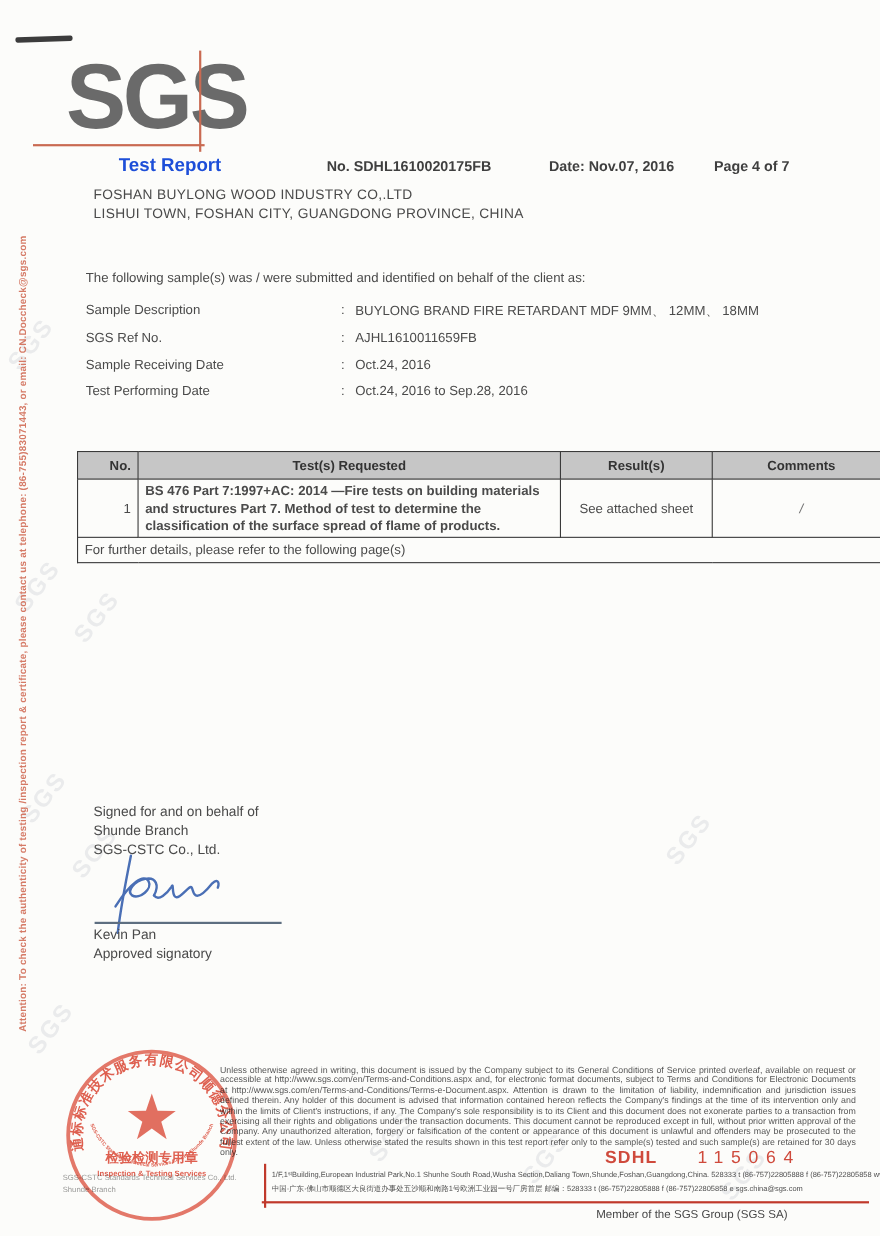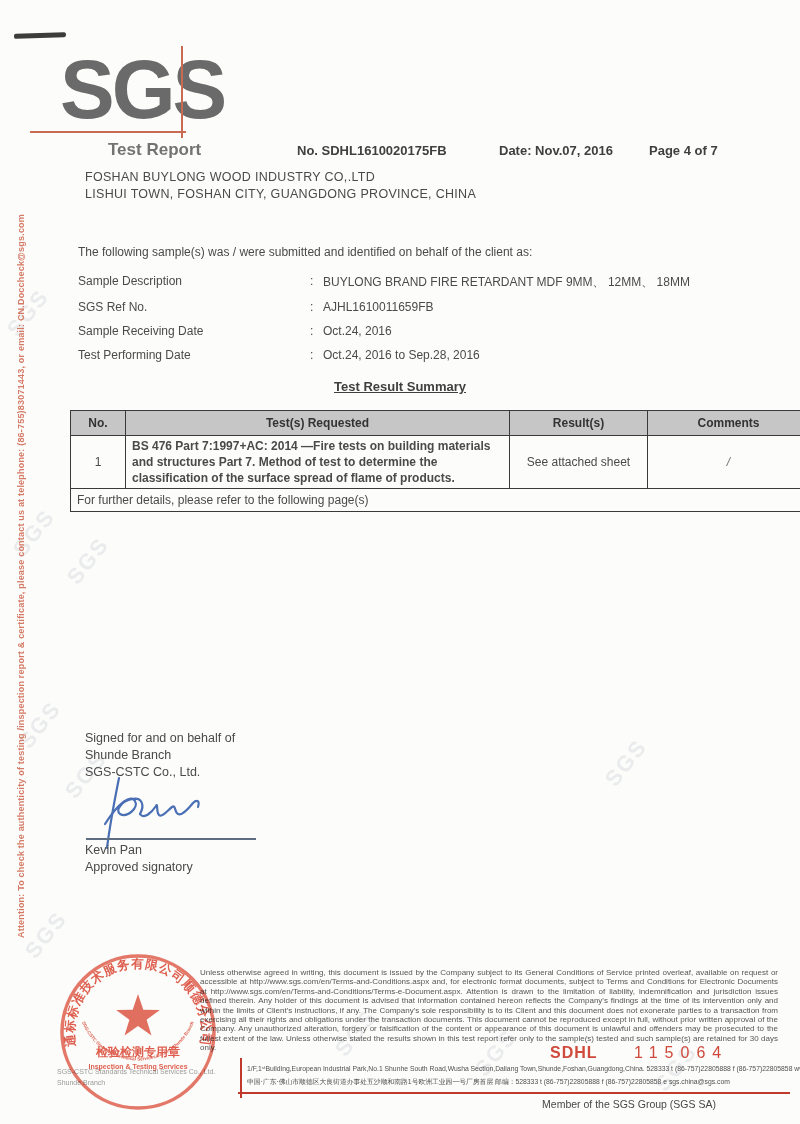--- a/index.html
+++ b/index.html
@@ -15,39 +15,39 @@
 
   
   .wm{font-size:22px;font-weight:bold;color:rgba(140,150,165,0.16);transform:rotate(-52deg);letter-spacing:2px;}
 
   
   .logo{left:60px;top:48px;font-size:82px;font-weight:700;color:#6a6a6a;letter-spacing:-3px;line-height:1;transform:scaleY(1.02);}
   .logo-hline{left:30px;top:131px;width:156px;height:2px;background:#c96a52;}
   .logo-vline{left:181px;top:46px;width:2px;height:92px;background:#c96a52;}
 
   
-  .title{left:108px;top:140px;font-size:17px;font-weight:700;color:#737373;}
+  .title{left:108px;top:140px;font-size:17px;font-weight:700;color:#1d4ed8;}
   .repno{left:297px;top:143px;font-size:13px;font-weight:700;color:#3f3f3f;}
   .date{left:499px;top:143px;font-size:13px;font-weight:700;color:#3f3f3f;}
   .pageinfo{left:649px;top:143px;font-size:13px;font-weight:700;color:#3f3f3f;}
 
   .client{left:85px;top:169px;font-size:12.5px;line-height:17px;color:#4a4a4a;letter-spacing:0.3px;}
 
   .intro{left:78px;top:245px;font-size:12px;color:#4a4a4a;}
   .inforow{left:78px;width:660px;font-size:12px;color:#4a4a4a;}
   .inforow .lbl{position:absolute;left:0;top:0;}
   .inforow .col{position:absolute;left:232px;top:0;}
   .inforow .val{position:absolute;left:245px;top:0;white-space:nowrap;}
 
   .sum-title{left:0;top:379px;width:800px;text-align:center;font-size:13px;font-weight:700;text-decoration:underline;color:#3f3f3f;}
 
   table.sum{position:absolute;left:70px;top:410px;width:687px;border-collapse:collapse;table-layout:fixed;font-size:12px;color:#4a4a4a;}
   table.sum td,table.sum th{border:1.6px solid #3a3a3a;padding:2px 6px;vertical-align:middle;}
   table.sum th{background:#c6c6c6;font-weight:700;height:20px;color:#333;}
-  .c-no{width:42px;text-align:center;}
+  .c-no{width:42px;text-align:right;}
   .c-test{width:371px;font-weight:bold;}
   .c-res{width:125px;text-align:center;margin-top:24px;}
   .c-com{width:149px;text-align:center;}
   .row-test{line-height:16px;padding:3px 6px;}
   .tick{font-style:italic;color:#707070;}
   .sum-foot{text-align:left;height:18px;}
 
   .sig-block{left:85px;top:710px;font-size:12.5px;line-height:17px;color:#4a4a4a;margin-top:20px;}
   .sig-svg{left:85px;top:772px;}
   .sig-line{left:86px;top:838px;width:170px;height:2px;background:#5d6e80;}
@@ -123,21 +123,20 @@
     <span class="lbl">Sample Receiving Date</span>
     <span class="col">:</span>
     <span class="val">Oct.24, 2016</span>
   </div>
   <div class="abs inforow" style="top:348px;">
     <span class="lbl">Test Performing Date</span>
     <span class="col">:</span>
     <span class="val">Oct.24, 2016 to Sep.28, 2016</span>
   </div>
 
-  <div class="abs sum-title">Test Result Summary</div>
 
   <table class="sum">
     <tbody>
         <tr>
       <th class="c-no">No.</th>
       <th class="c-test" style="text-align:center;">Test(s) Requested</th>
       <th class="c-res">Result(s)</th>
       <th class="c-com">Comments</th>
     </tr>
     <tr>

